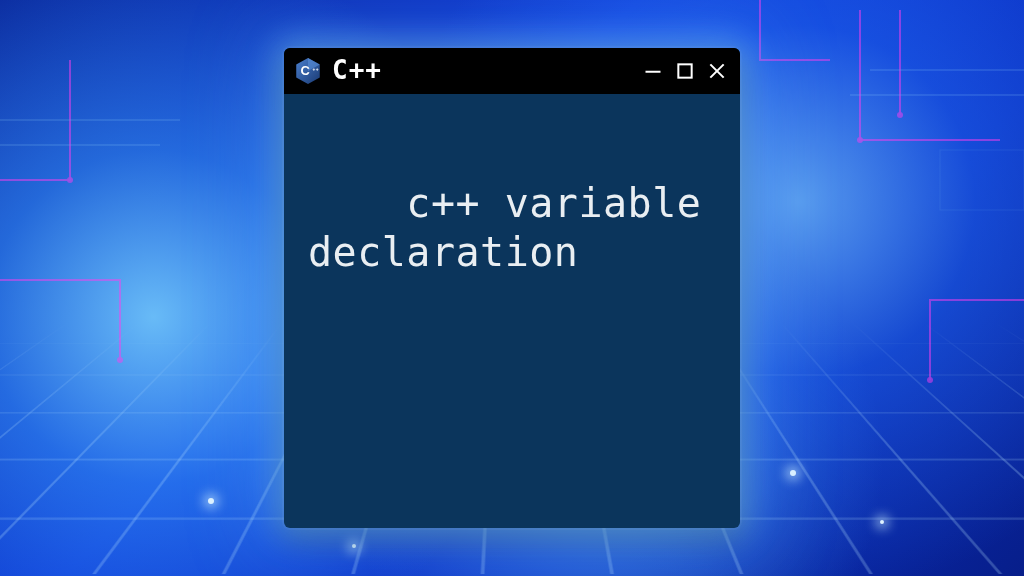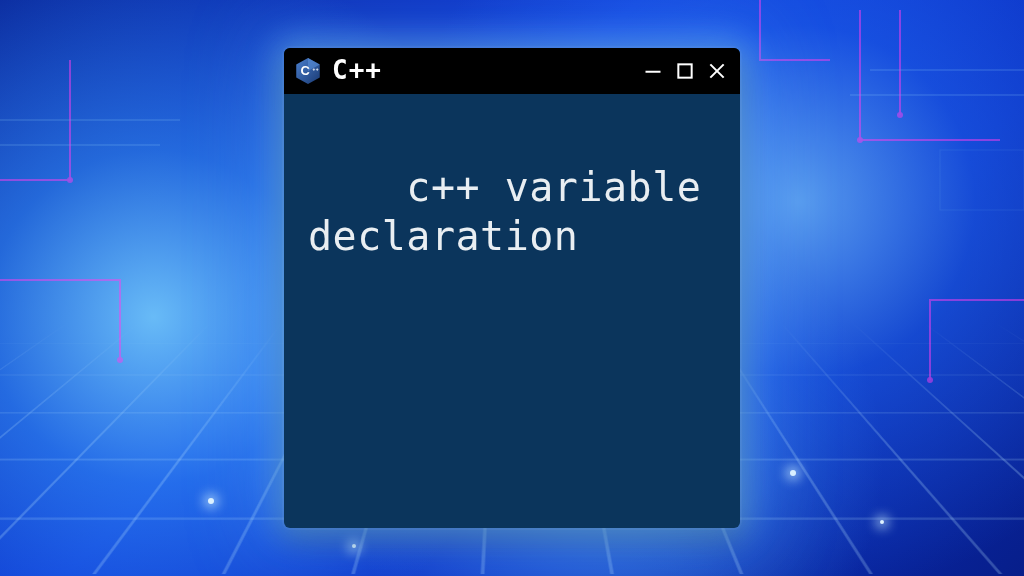--- a/index.html
+++ b/index.html
@@ -92,21 +92,21 @@
   .win-btn {
     width: 22px; height: 22px;
     display: inline-flex; align-items: center; justify-content: center;
     color: #fff;
     cursor: pointer;
   }
   .win-btn svg { width: 20px; height: 20px; stroke: #fff; stroke-width: 2.4; fill: none; }
 
   .window-body {
     flex: 1 1 auto;
-    padding: 20px 24px;
+    padding: 36px 24px;
     color: #e9eef2;
     font-family: "DejaVu Sans Mono","Menlo","Consolas",monospace;
     font-size: 40px;
     line-height: 1.22;
     letter-spacing: 0.5px;
     white-space: pre-wrap;
     word-break: break-word;
   }
 
   

